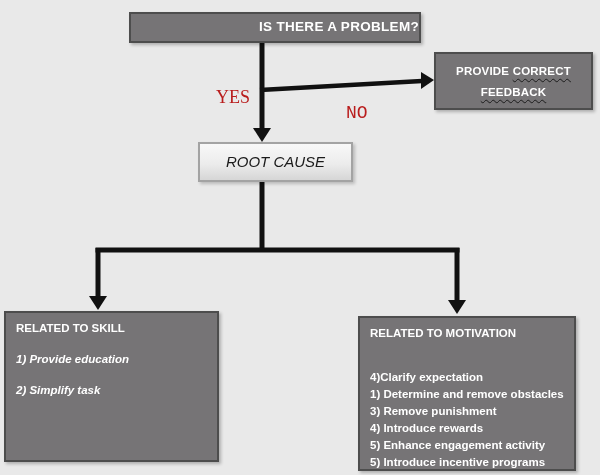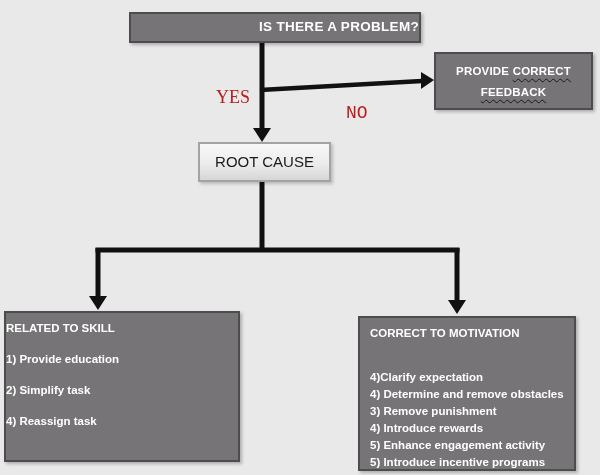--- a/index.html
+++ b/index.html
@@ -49,45 +49,46 @@
   .squiggle {
     text-decoration: underline;
     text-decoration-style: wavy;
     text-decoration-color: #1b1b1b;
     text-decoration-thickness: 1px;
     text-underline-offset: 3px;
   }
   .root-cause-box {
     position: absolute;
     left: 198px; top: 142px;
-    width: 133px; height: 40px;
+    width: 155px; height: 40px;
     background: linear-gradient(to bottom, #f8f8f8 0%, #ececec 55%, #d6d6d6 100%);
     border: 2px solid #a3a3a3;
     color: #1a1a1a;
     font-size: 15px;
     text-align: center;
     line-height: 35px;
     box-shadow: 2px 2px 3px rgba(0,0,0,0.2);
+    font-style: italic;
   }
   .skill-box {
     left: 4px; top: 311px;
-    width: 236px; height: 151px;
+    width: 215px; height: 151px;
     font-size: 11.5px;
-    padding: 8px 0;
+    padding: 8px 10px;
     line-height: 15px;
   }
   .motivation-box {
     left: 358px; top: 316px;
     width: 218px; height: 155px;
     font-size: 11.5px;
     padding: 8px 10px;
     line-height: 15px;
   }
   .skill-box .box-title { margin-bottom: 16px; }
-  .skill-box .list-item { margin-bottom: 16px; }
+  .skill-box .list-item { margin-bottom: 16px; font-style: italic; }
   .motivation-box .box-title { margin-bottom: 28px; }
   .motivation-box .list-item { margin-bottom: 1px; line-height: 16px; }
   .branch-label {
     position: absolute;
     font-family: "Liberation Serif", serif;
     font-size: 18px;
     color: #b91c1c;
   }
   .yes-label { left: 216px; top: 87px; }
   .no-label  { left: 346px; top: 103px; font-family: Liberation Mono, monospace; }
@@ -126,26 +127,25 @@
     <span>PROVIDE </span><span class="squiggle">CORRECT</span><br>
     <span class="squiggle">FEEDBACK</span>
   </div>
 
   <div class="root-cause-box">ROOT CAUSE</div>
 
   <div class="dark-box skill-box">
     <div class="box-title">RELATED TO SKILL</div>
     <div class="list-item">1) Provide education</div>
     <div class="list-item">2) Simplify task</div>
-    <div class="list-item">4) Reassign task</div>
   </div>
 
   <div class="dark-box motivation-box">
-    <div class="box-title">CORRECT TO MOTIVATION</div>
+    <div class="box-title">RELATED TO MOTIVATION</div>
     <div class="list-item">4)Clarify expectation</div>
-    <div class="list-item">4) Determine and remove obstacles</div>
+    <div class="list-item">1) Determine and remove obstacles</div>
     <div class="list-item">3) Remove punishment</div>
     <div class="list-item">4) Introduce rewards</div>
     <div class="list-item">5) Enhance engagement activity</div>
     <div class="list-item">5) Introduce incentive programs</div>
   </div>
 
 </div>
 
 </body></html>

